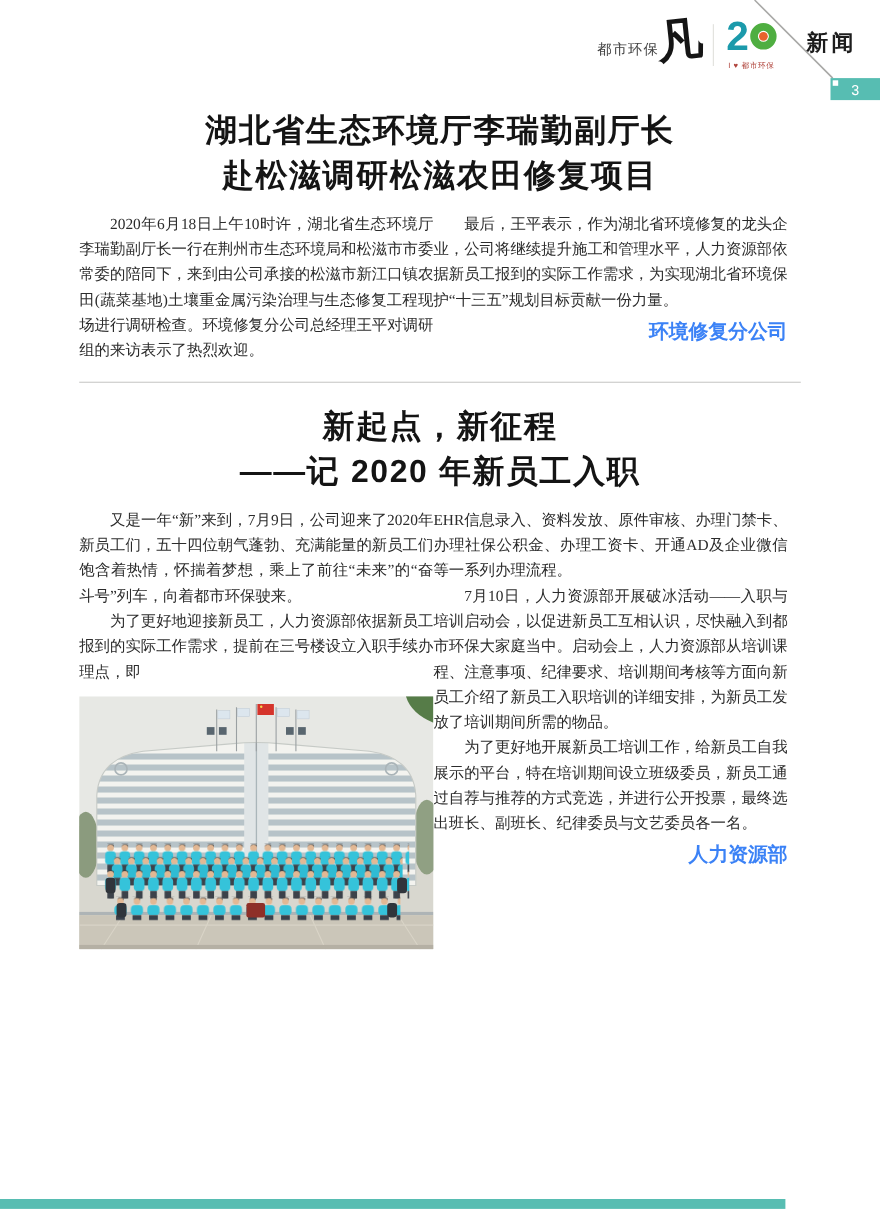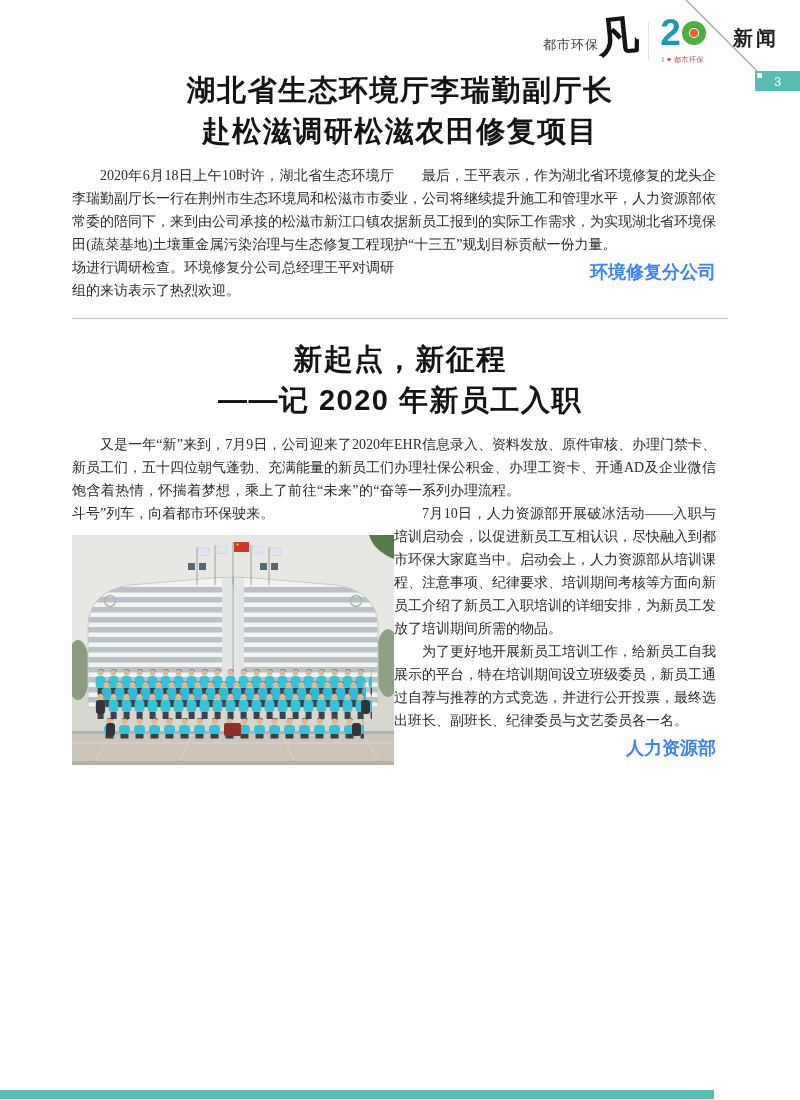--- a/index.html
+++ b/index.html
@@ -28,21 +28,21 @@
   .page-badge { position:absolute; right:0; top:71px; width:45px; height:20px; background:#57bdb2; }
   .badge-sq { position:absolute; left:2px; top:2px; width:5px; height:5px; background:#ffffff; }
   .badge-num { position:absolute; left:0; top:0; width:100%; height:100%; display:flex;
     align-items:center; justify-content:center; color:#ffffff; font-size:13px;
     font-family:"Liberation Sans",sans-serif; }
 
   
   main { padding:0 72px; }
   .title { font-family:"Liberation Sans",sans-serif; font-weight:800; font-size:29px;
     line-height:41px; text-align:center; color:#141414; letter-spacing:1.5px; }
-  .a1-title { padding-top:70px;text-align:center; }
+  .a1-title { padding-top:99px;text-align:center; }
   .a2-title { margin-top:20px; }
   .cols { display:flex; gap:0; margin-top:12px; }
   .col { width:322px; }
   .col p { margin:0; font-size:14px; line-height:23px; text-align:justify; text-indent:2em; color:#2b2b2b; }
   .col p.cont { text-indent:0; }
   .sig { text-align:right; font-family:"Liberation Sans",sans-serif; font-weight:bold;
     font-size:18px; margin-top:4px; color:#3b82f6; }
   .divider { border:none; border-top:1px solid #c9c9c7; margin:16px 0 0 0; }
 
   .photo { display:block; width:322px; height:230px; margin-top:10px; }
@@ -92,20 +92,21 @@
     </section>
 
     <hr class="divider">
 
     <section>
       <div class="title a2-title">新起点，新征程</div>
       <div class="title">——记 2020 年新员工入职</div>
       <div class="cols">
         <div class="col">
           <p>又是一年“新”来到，7月9日，公司迎来了2020年新员工们，五十四位朝气蓬勃、充满能量的新员工们饱含着热情，怀揣着梦想，乘上了前往“未来”的“奋斗号”列车，向着都市环保驶来。</p>
+          <p>为了更好地迎接新员工，人力资源部依据新员工报到的实际工作需求，提前在三号楼设立入职手续办理点，即</p>
 
           <svg class="photo" viewBox="0 0 322 230" preserveAspectRatio="none">
             <defs>
               <clipPath id="bclip">
                 <path d="M16,172 L16,90 Q18,56 58,50 L140,43 Q161,41 182,43 L264,50 Q304,56 306,90 L306,172 Z"></path>
               </clipPath>
               <pattern id="pr1" x="22" y="134" width="13" height="26" patternUnits="userSpaceOnUse">
                 <rect x="4" y="0.5" width="5.5" height="3" rx="1.5" fill="#3b3b3b"></rect>
                 <circle cx="6.5" cy="3.8" r="3" fill="#e2b894"></circle>
                 <rect x="1.6" y="7" width="9.8" height="12" rx="3.5" fill="#35c3da"></rect>

